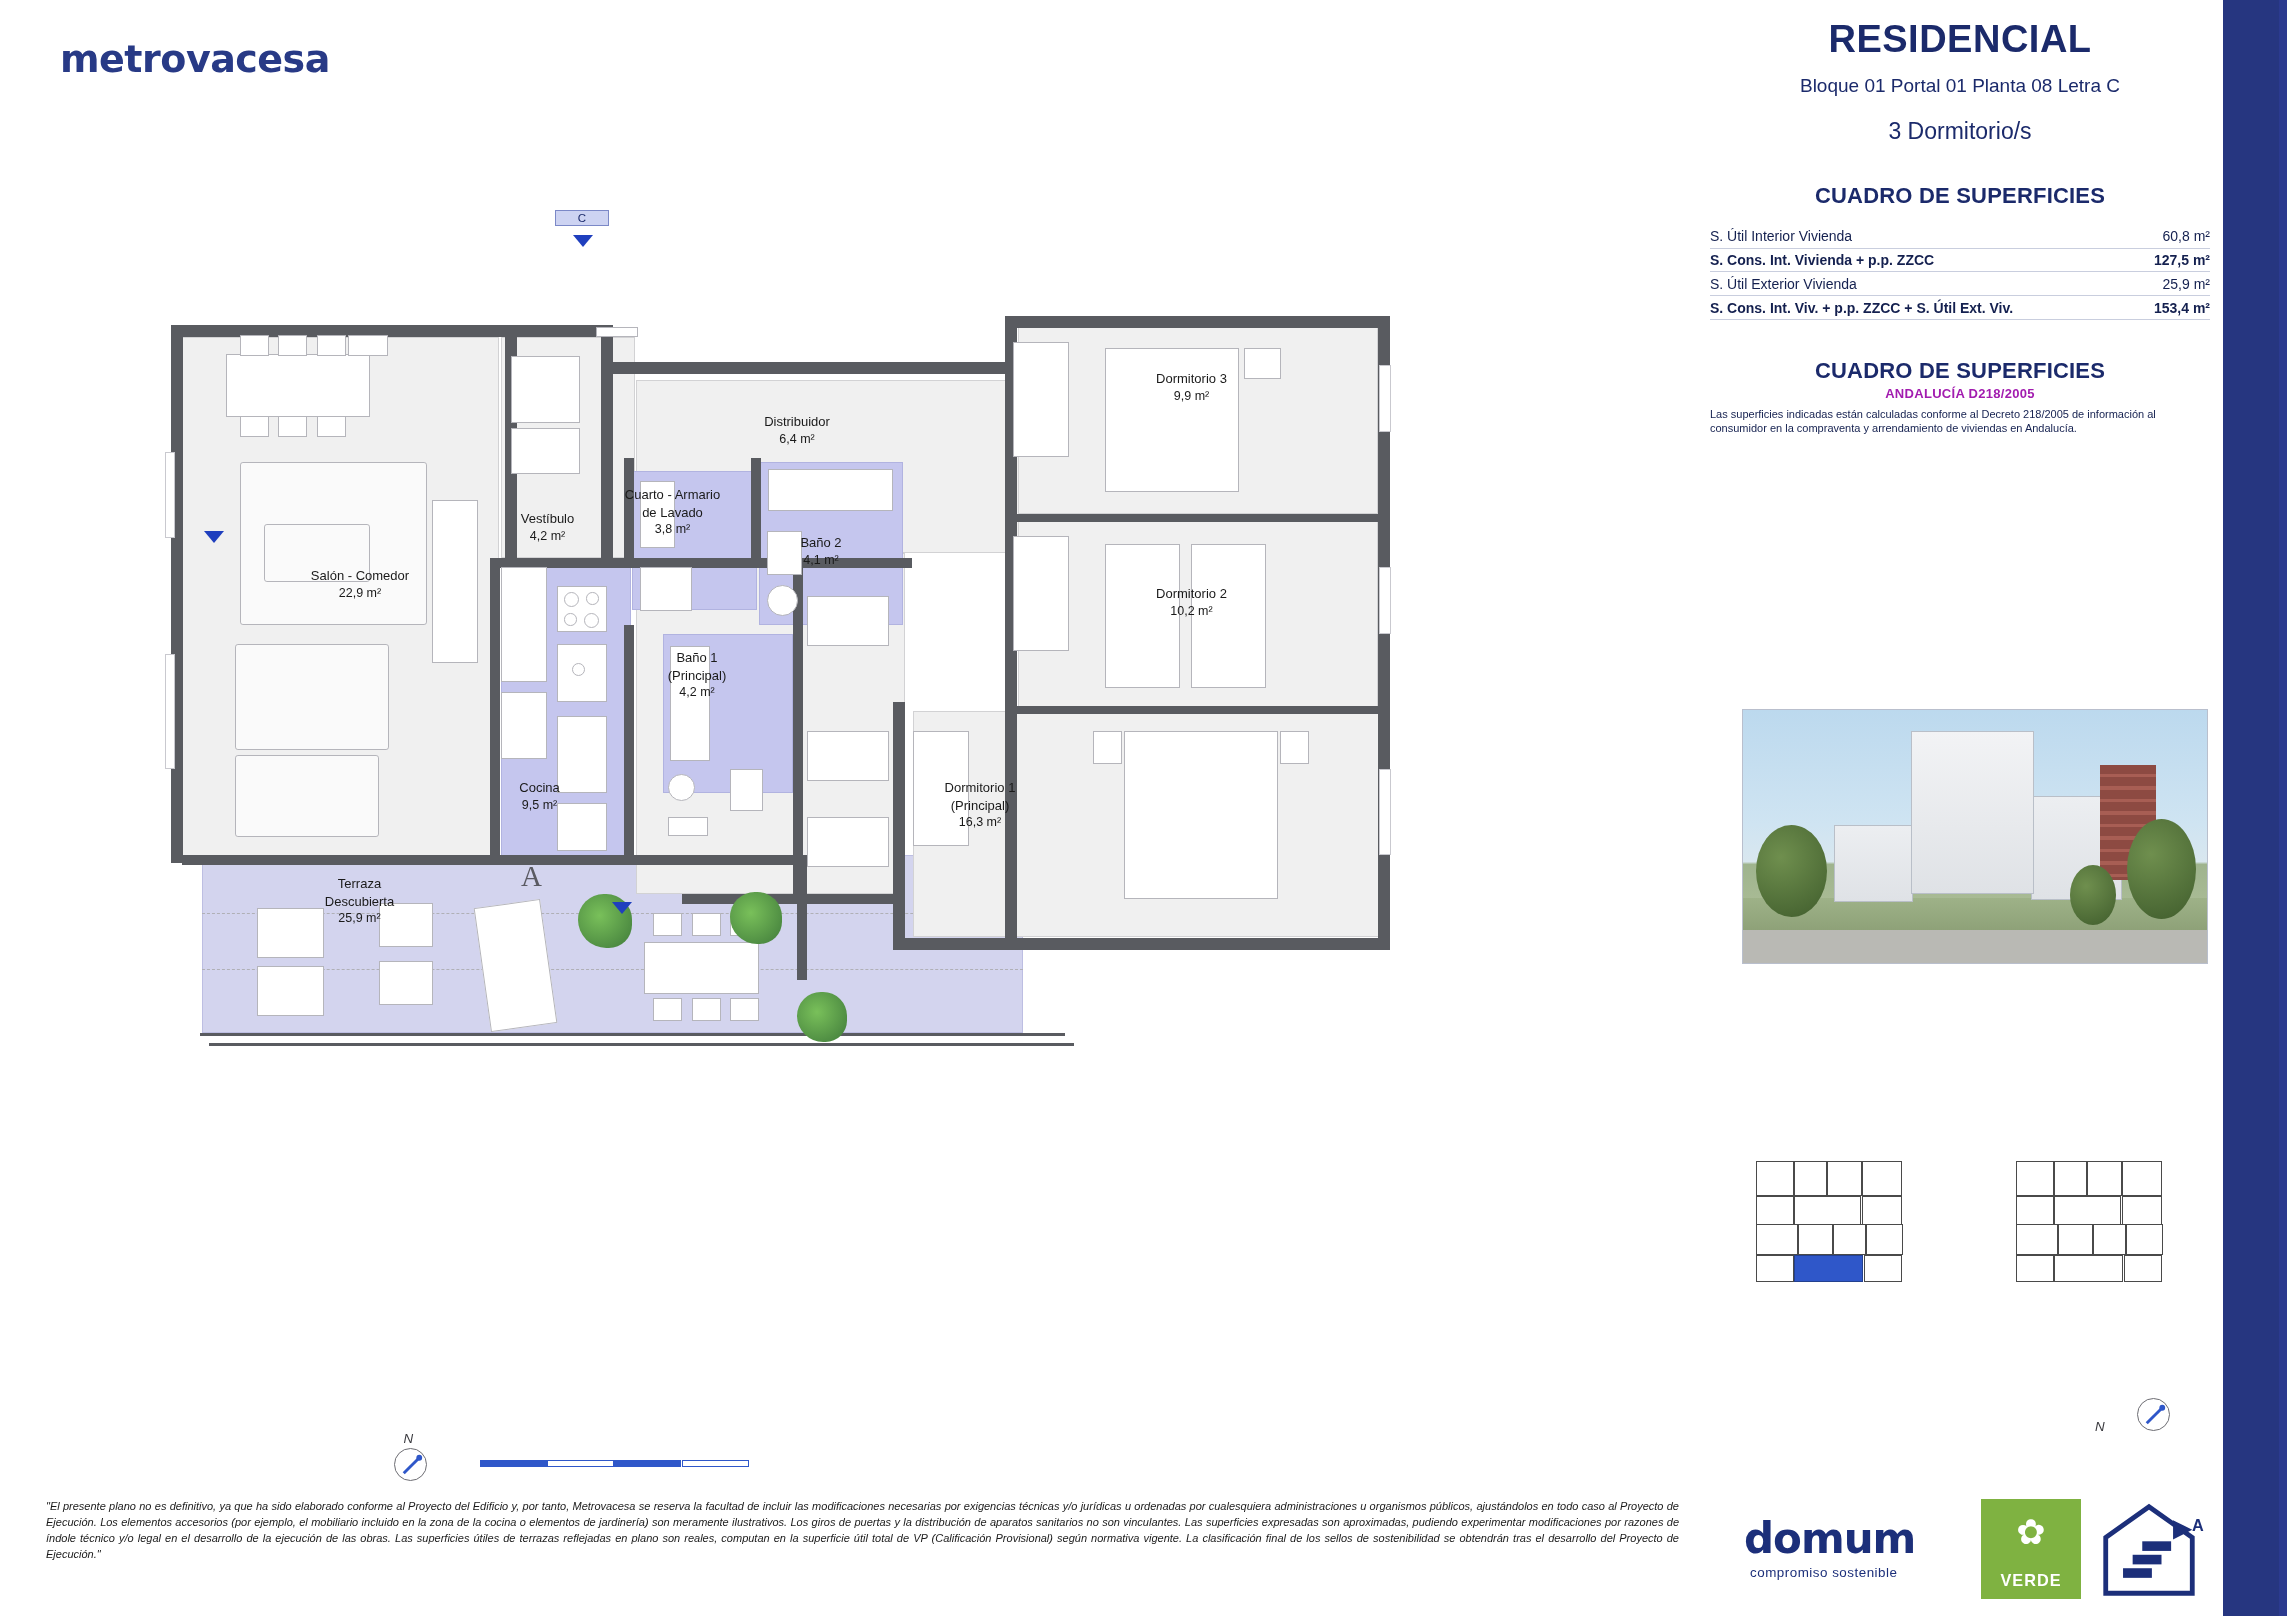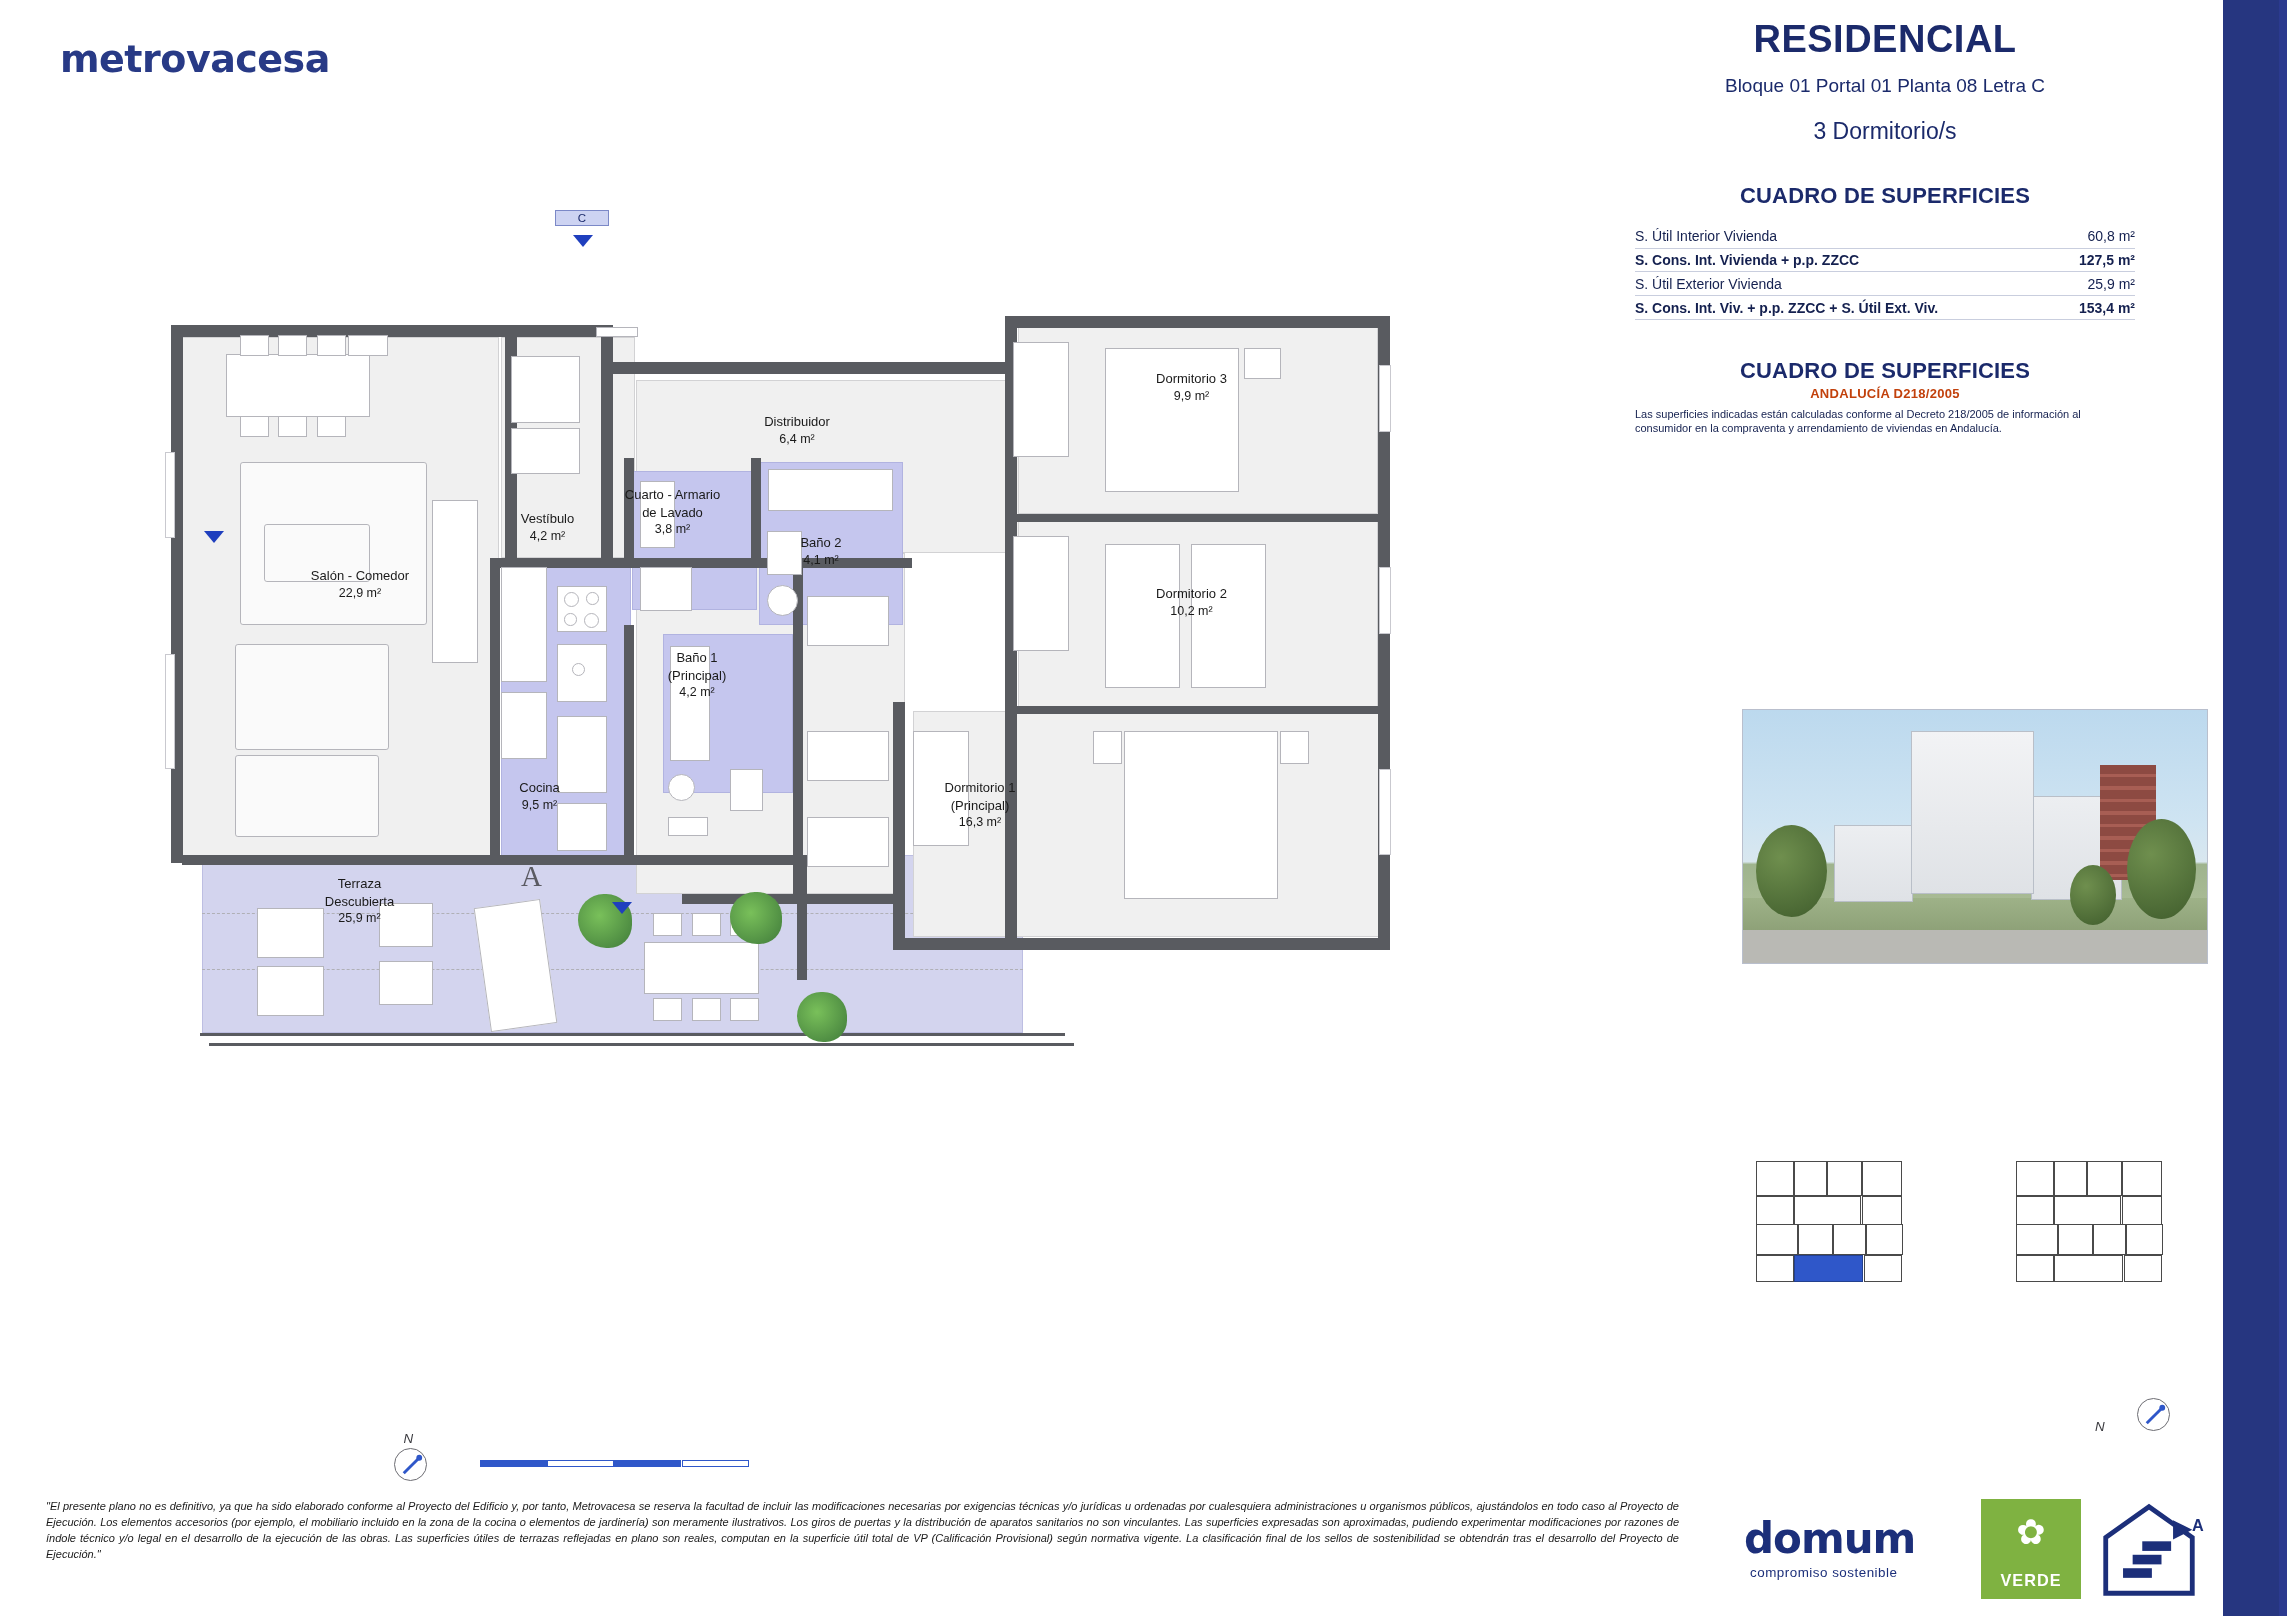--- a/index.html
+++ b/index.html
@@ -38,21 +38,21 @@
     font-size: 38px;
     font-weight: bold;
     color: #283a86;
     letter-spacing: -0.5px;
     font-family: "DejaVu Sans", sans-serif;
   }
 
   
   .rpanel {
     position: absolute;
-    left: 1635px; top: 19px;
+    left: 1710px; top: 19px;
     width: 500px;
   }
   .r-title {
     text-align: center;
     font-size: 38px;
     font-weight: bold;
     color: #1b2a6b;
     line-height: 1.08;
     letter-spacing: 0.5px;
   }
@@ -73,21 +73,21 @@
     font-size: 22px;
     font-weight: bold;
     color: #1b2a6b;
     margin-top: 38px;
     letter-spacing: 0.2px;
   }
   .cuadro-h2 {
     text-align: center;
     font-size: 13px;
     font-weight: bold;
-    color: #c2410c;
+    color: #a21caf;
     margin-top: 1.9px;
     letter-spacing: 0.3px;
   }
   .surf-table {
     margin-top: 15.4px;
     width: 100%;
     border-collapse: collapse;
     color: #14204f;
   }
   .surf-table td {

